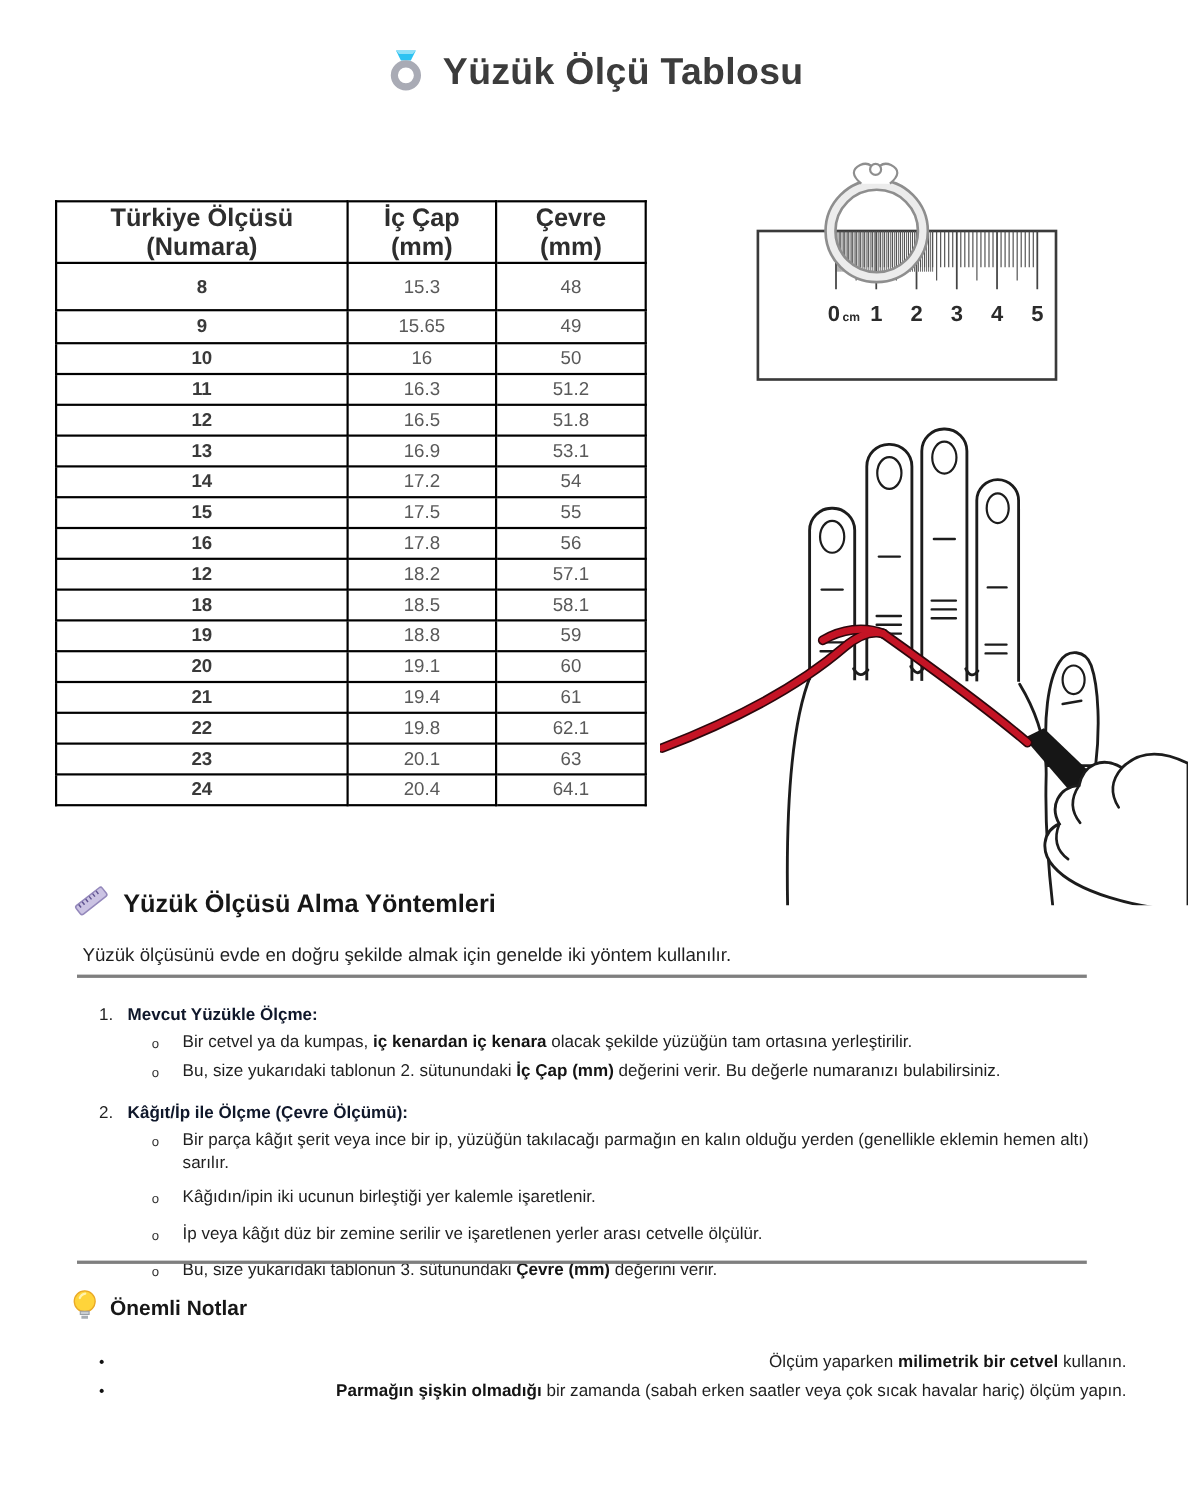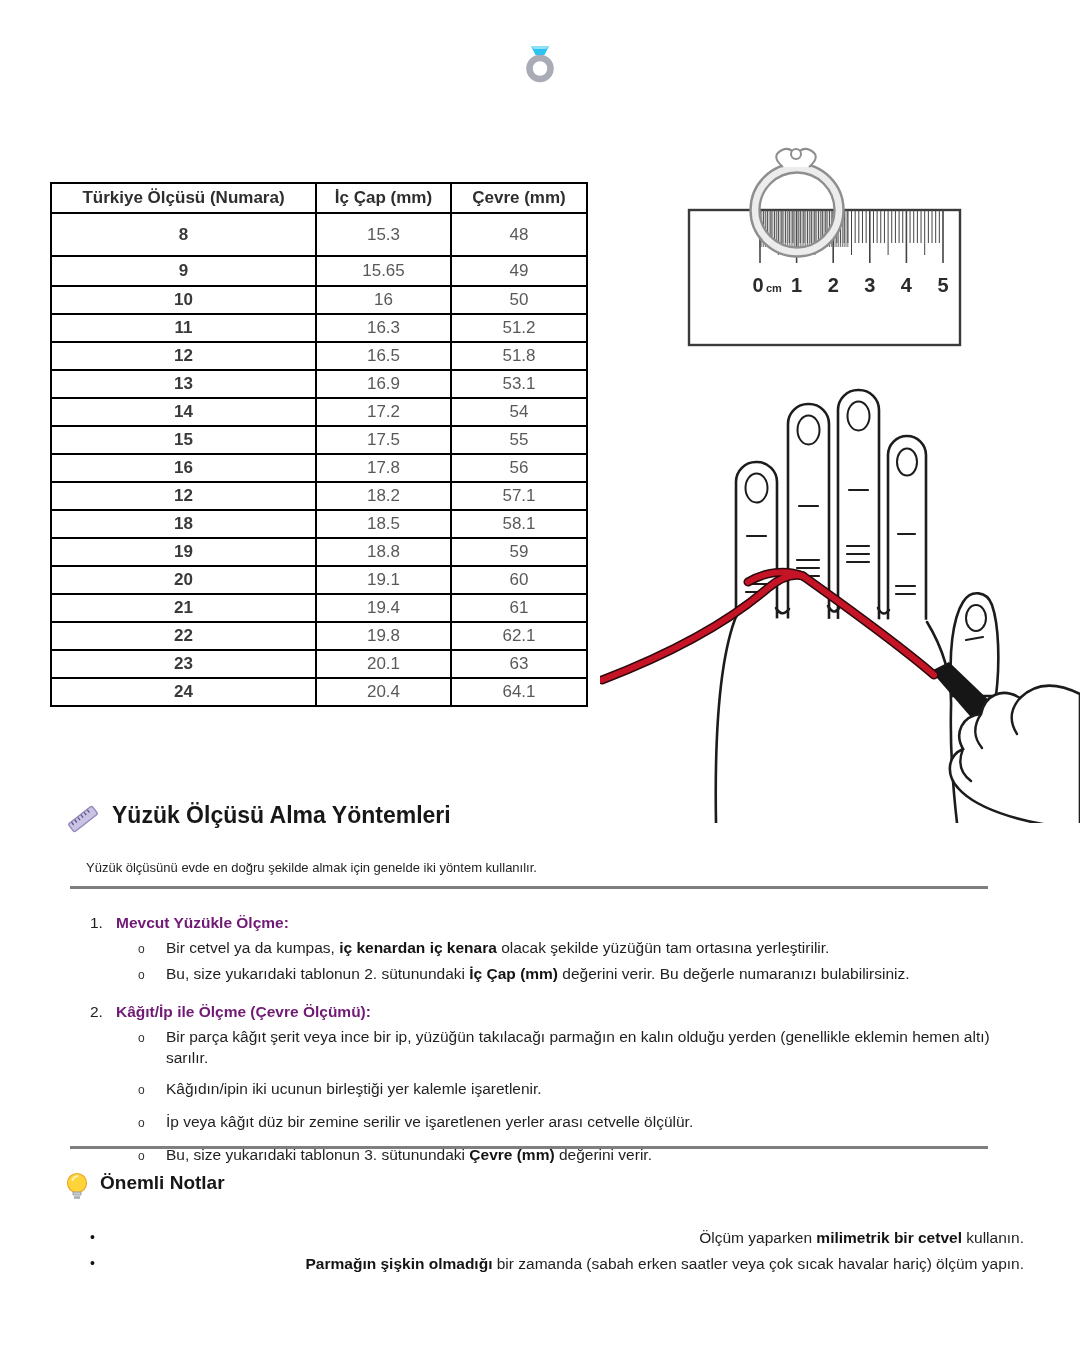--- a/index.html
+++ b/index.html
@@ -9,50 +9,50 @@
 
   
   .title-row{position:absolute;top:42px;left:0;right:0;display:flex;justify-content:center;
              align-items:center;gap:15px;}
   .title-row h1{margin:0;font-size:34px;font-weight:700;color:#3c3c3c;letter-spacing:.3px;}
 
   
   .size-table{position:absolute;left:50px;top:182px;width:536px;border-collapse:collapse;
               table-layout:fixed;}
   .size-table th,.size-table td{border:2px solid #000;text-align:center;padding:0 4px;}
-  .size-table th{font-size:17px;font-weight:700;color:#2e2e2e;height:28px;}
+  .size-table th{font-size:23px;font-weight:700;color:#2e2e2e;height:28px;}
   .size-table col.c1{width:265px;}
   .size-table col.c2{width:135px;}
   .size-table col.c3{width:136px;}
   .size-table td{font-size:17px;color:#595959;height:26px;}
   .size-table td:first-child{font-weight:700;color:#3a3a3a;}
   .size-table tbody tr:nth-of-type(1) td{height:41px;}
   .size-table tbody tr:nth-of-type(2) td{height:28px;}
 
   
   .ruler-fig{position:absolute;left:670px;top:130px;width:302px;height:220px;}
   .hand-fig{position:absolute;left:600px;top:378px;width:480px;height:445px;}
   .rlabel{font:600 20px "Liberation Sans","DejaVu Sans",sans-serif;fill:#2b2b2b;}
   .rlabel-sm{font:600 11px "Liberation Sans","DejaVu Sans",sans-serif;fill:#2b2b2b;}
 
   
   .methods{position:absolute;left:66px;top:802px;width:940px;}
-  .sec-head{display:flex;align-items:flex-start;gap:12px;}
+  .sec-head{display:flex;align-items:center;gap:12px;}
   .sec-head h2{margin:0;font-size:23px;font-weight:700;color:#171717;}
-  .intro{margin:17px 0 0 20px;font-size:13px;line-height:21px;}
+  .intro{margin:17px 0 0 9px;font-size:17px;line-height:21px;}
 
   .sep{position:absolute;left:70px;width:918px;height:3px;background:#7f7f7f;border:none;margin:0;}
   .sep1{top:886px;}
   .sep2{top:1146px;}
 
   .methods-list{position:absolute;left:88px;top:912px;width:935px;font-size:15.5px;}
   .method-item + .method-item{margin-top:15px;}
   .mi-title-row{padding-left:2px;line-height:21px;}
   .mi-num{display:inline-block;width:26px;}
-  .mi-title{font-weight:700;color:#701a75;}
+  .mi-title{font-weight:700;color:#0f172a;}
   .mi-bullets{margin-top:4px;}
   .m-bullet{display:flex;margin-bottom:3px;line-height:21px;padding-left:50px;}
   .method-item:nth-of-type(2) .m-bullet{margin-bottom:10px;}
   .m-marker{flex:0 0 28px;font-size:12px;color:#333;padding-top:2px;}
   .m-text{flex:1;}
   .seg-bold{font-weight:700;color:#141414;}
 
   
   .notes{position:absolute;left:64px;top:1172px;width:960px;}
   .notes .sec-head{gap:10px;}
@@ -68,20 +68,21 @@
 <div class="page">
 
   <header class="title-row">
     <span>
       <svg width="38" height="42" viewBox="0 0 38 42" aria-hidden="true">
         <polygon points="10,4 28,4 23.5,13 14.5,13" fill="#2cc2f2"></polygon>
         <polygon points="10,4 28,4 25.2,7 12.8,7" fill="#8fe0f8"></polygon>
         <circle cx="19" cy="26.5" r="10.5" fill="none" stroke="#a9abb5" stroke-width="6.5"></circle>
       </svg>
     </span>
+    <h1>Yüzük Ölçü Tablosu</h1>
   </header>
 
   <table class="size-table">
     <colgroup>
         <col class="c1">
         <col class="c2">
         <col class="c3">
       </colgroup>
     <thead>
       <tr>

